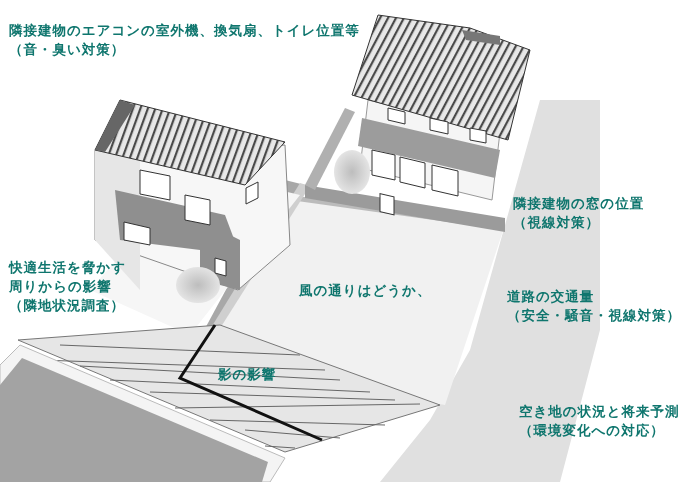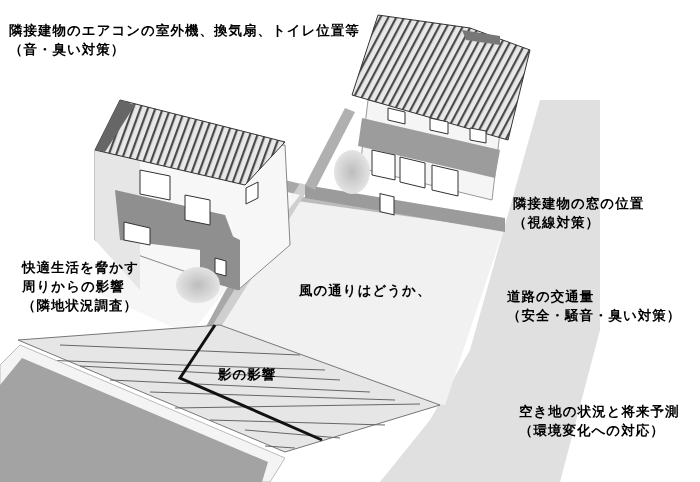--- a/index.html
+++ b/index.html
@@ -1,19 +1,19 @@
 <!DOCTYPE html>
 <html><head>
 <meta charset="utf-8">
 <style>
   html, body { margin: 0; padding: 0; background: #ffffff; }
   body { width: 700px; height: 482px; position: relative; overflow: hidden;
          font-family: "DejaVu Sans", "Liberation Sans", sans-serif; }
   #scene { position: absolute; left: 0; top: 0; width: 700px; height: 482px; }
-  .label { position: absolute; font-size: 13.5px; line-height: 19px; color: #000000;
+  .label { position: absolute; font-size: 13.5px; line-height: 19px; color: #0f766e;
            font-weight: bold; letter-spacing: 1px; white-space: nowrap; }
   .label span { display: block; }
 </style>
 </head>
 <body>
 
 <svg id="scene" viewBox="0 0 700 482" xmlns="http://www.w3.org/2000/svg">
   <defs>
     <pattern id="roofStripes" patternUnits="userSpaceOnUse" width="7" height="7" patternTransform="rotate(20)">
       <rect width="7" height="7" fill="#e8e8e8"></rect>
@@ -107,38 +107,38 @@
   </g>
 
   <ellipse cx="198" cy="285" rx="22" ry="18" fill="url(#tree)"></ellipse>
 </svg>
 
 <div class="label" style="left:9px; top:21px;">
   <span>隣接建物のエアコンの室外機、換気扇、トイレ位置等</span>
   <span>（音・臭い対策）</span>
 </div>
 
-<div class="label" style="left:22px; top:258px;">
+<div class="label" style="left:9px; top:258px;">
   <span>快適生活を脅かす</span>
   <span>周りからの影響</span>
   <span>（隣地状況調査）</span>
 </div>
 
 <div class="label" style="left:299px; top:281px;">
   <span>風の通りはどうか、</span>
 </div>
 
 <div class="label" style="left:513px; top:194px;">
   <span>隣接建物の窓の位置</span>
   <span>（視線対策）</span>
 </div>
 
 <div class="label" style="left:507px; top:287px;">
   <span>道路の交通量</span>
-  <span>（安全・騒音・臭い対策）</span>
+  <span>（安全・騒音・視線対策）</span>
 </div>
 
 <div class="label" style="left:218px; top:365px;text-align:right;">
   <span>影の影響</span>
 </div>
 
 <div class="label" style="left:519px; top:402px;">
   <span>空き地の状況と将来予測</span>
   <span>（環境変化への対応）</span>
 </div>

